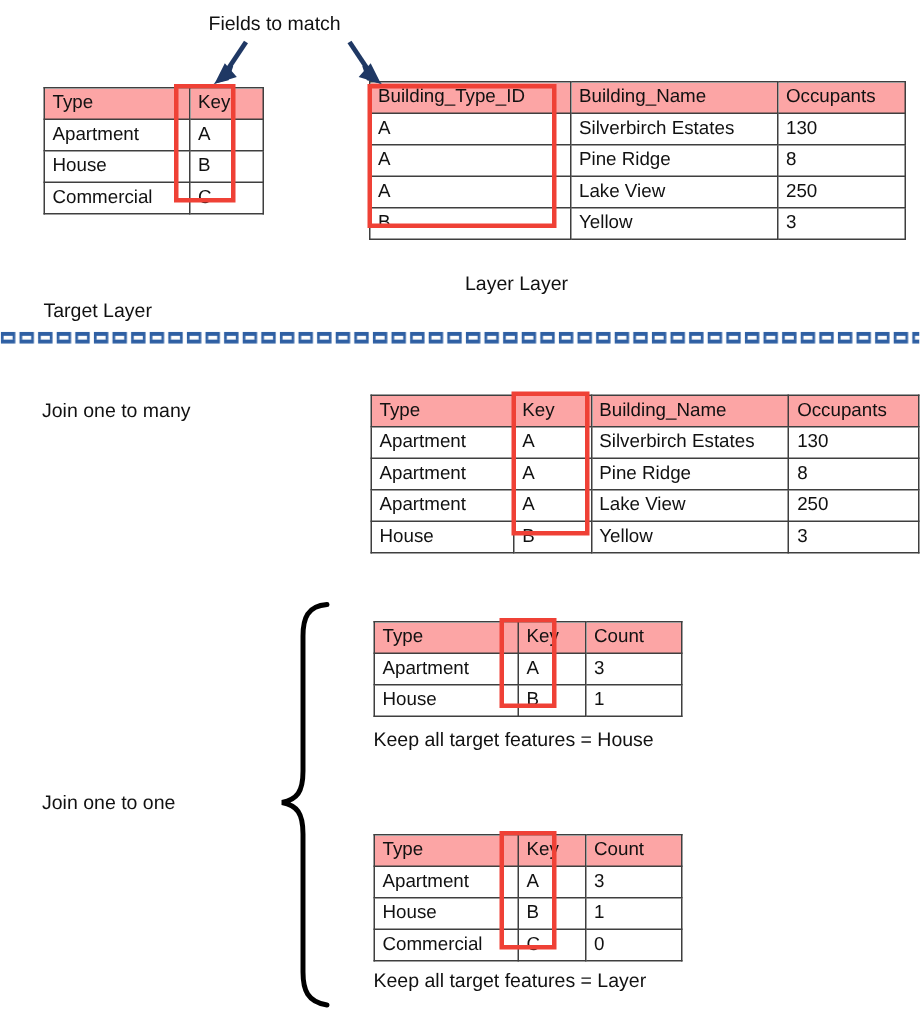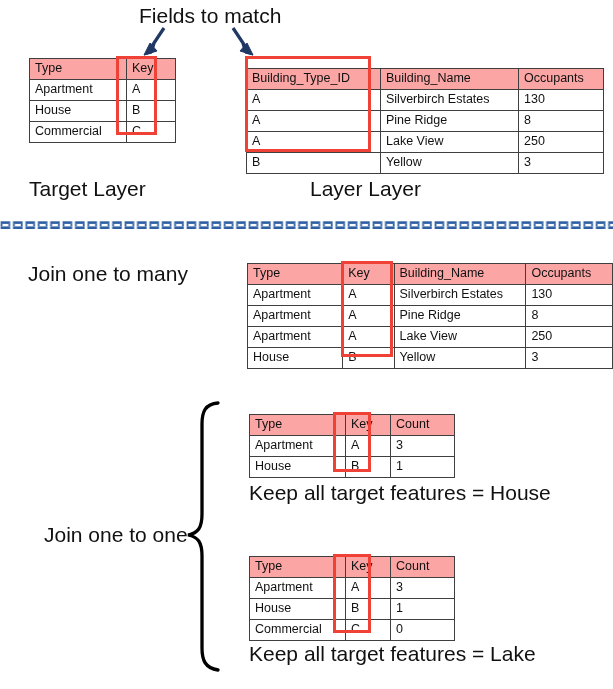--- a/index.html
+++ b/index.html
@@ -53,21 +53,21 @@
     background: transparent;
   }
 
   
   .label {
     font-size: 14.5px;
     line-height: 19px;
     color: #111111;
     white-space: nowrap;
   }
-  .label.big { font-size: 21px; }
+  .label.big { font-size: 13px; }
   .label b { font-weight: normal; }
 
   
   .divider {
     position: absolute;
     left: 0;
     width: 613px;
     height: 11px;
   }
 
@@ -116,21 +116,21 @@
       </tr>
       <tr>
         <td>Commercial</td>
         <td>C</td>
       </tr>
     </tbody>
   </table>
 </div>
 <div class="redbox" style="left:116px; top:56px; width:41px; height:79px;"></div>
 
-<div class="abs" style="left:246px; top:68px;">
+<div class="abs" style="left:246px; top:54px;">
   <table class="grid">
     <thead>
       <tr>
         <th style="width:123px;">Building_Type_ID</th>
         <th style="width:127px;">Building_Name</th>
         <th style="width:74px;">Occupants</th>
       </tr>
     </thead>
     <tbody>
       <tr>
@@ -151,21 +151,21 @@
       <tr>
         <td>B</td>
         <td>Yellow</td>
         <td>3</td>
       </tr>
     </tbody>
   </table>
 </div>
 <div class="redbox" style="left:245px; top:56px; width:126px; height:96px;"></div>
 
-<div class="abs label big" style="left:29px; top:179px;">Target Layer</div>
+<div class="abs label big" style="left:29px; top:197px;">Target Layer</div>
 
 <div class="abs label big" style="left:310px; top:179px;">Layer Layer</div>
 
 <svg class="divider" style="top:220px;" viewBox="0 0 613 11" preserveAspectRatio="none">
   <defs>
     <pattern id="dashpat" x="0" y="0" width="12.4" height="11" patternUnits="userSpaceOnUse">
       <rect x="0.6" y="1.3" width="9.6" height="2.6" fill="#2e5fa3"></rect>
       <rect x="0.6" y="6.4" width="9.6" height="2.6" fill="#2e5fa3"></rect>
       <rect x="0.6" y="3.9" width="1.8" height="2.5" fill="#2e5fa3"></rect>
       <rect x="8.4" y="3.9" width="1.8" height="2.5" fill="#2e5fa3"></rect>
@@ -211,21 +211,21 @@
         <td>House</td>
         <td>B</td>
         <td>Yellow</td>
         <td>3</td>
       </tr>
     </tbody>
   </table>
 </div>
 <div class="redbox" style="left:341px; top:261px; width:52px; height:96px;"></div>
 
-<div class="abs label big" style="left:44px; top:525px;">
+<div class="abs label big" style="left:28px; top:525px;">
   <span>Join one to </span><b>one</b>
 </div>
 
 <svg class="overlay" width="613" height="689">
   <path d="M 218 403
            C 205 404, 202 412, 202 424
            L 202 514
            C 202 528, 198 533, 188 535
            C 198 537, 202 542, 202 556
            L 202 648
@@ -285,14 +285,14 @@
         <td>Commercial</td>
         <td>C</td>
         <td>0</td>
       </tr>
     </tbody>
   </table>
 </div>
 <div class="redbox" style="left:333px; top:554px; width:38px; height:79px;"></div>
 
 <div class="abs label big" style="left:249px; top:644px;">
-  <span>Keep all target features = </span><b>Lake</b>
+  <span>Keep all target features = </span><b>Layer</b>
 </div>
 
 </body></html>

